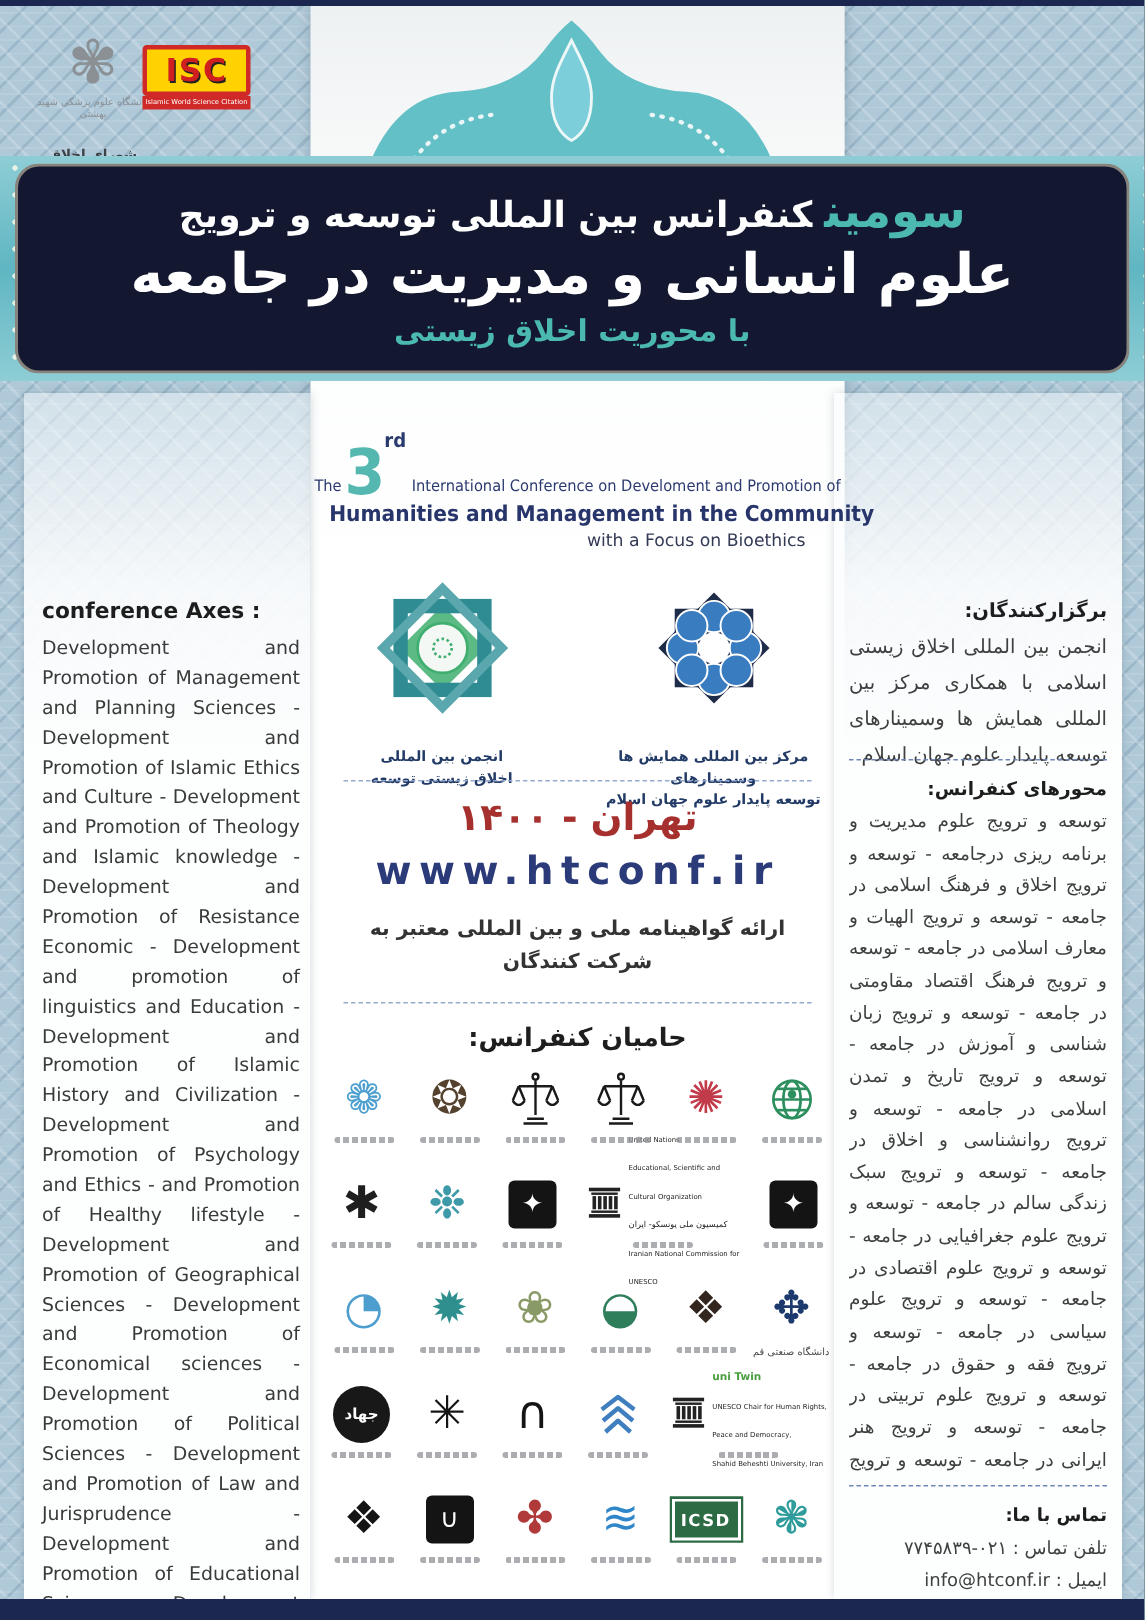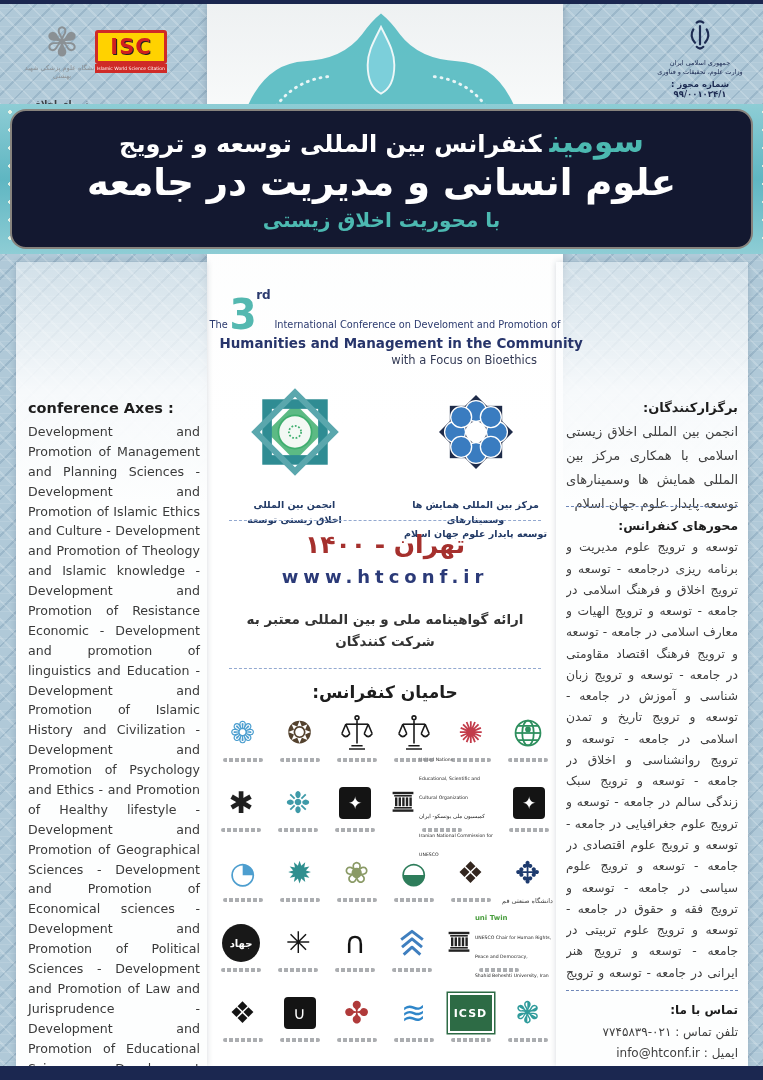--- a/index.html
+++ b/index.html
@@ -68,38 +68,38 @@
 
   
   .org-row{left:217px;top:384px;width:336px;display:flex;justify-content:center;gap:26px;}
   .org-item{width:155px;text-align:center;}
   .org-cap{font-size:9.5px;font-weight:bold;color:#223a66;line-height:1.55;margin-top:14px;direction:rtl;}
 
   .divider{left:229px;width:312px;border-top:1.6px dashed #93a9d0;}
   .d1{top:520px;} .d2{top:668px;}
 
   .city{left:207px;top:530px;width:356px;text-align:center;font-size:25px;font-weight:bold;color:#a5302d;direction:rtl;}
-  .site{left:207px;top:566px;width:356px;text-align:center;font-size:18px;font-weight:bold;color:#2b3a78;letter-spacing:5px;}
+  .site{left:207px;top:566px;width:356px;text-align:center;font-size:26px;font-weight:bold;color:#2b3a78;letter-spacing:5px;}
   .note{left:237px;top:608px;width:296px;text-align:center;font-size:13.5px;font-weight:bold;color:#333;line-height:1.65;direction:rtl;}
 
   .sp-head{left:207px;top:682px;width:356px;text-align:center;font-size:17px;font-weight:bold;color:#1e1e1e;direction:rtl;}
 
   
   .grid{left:213px;top:712px;width:344px;}
   .sp-row{display:flex;justify-content:center;align-items:flex-start;gap:5px;margin-bottom:10px;height:60px;}
   .sp-item{width:52px;display:flex;flex-direction:column;align-items:center;}
   .sp-item.wide{width:112px;}
   .sp-icon{height:42px;display:flex;align-items:center;justify-content:center;}
   .g{font-size:30px;line-height:1;}
   .sqr{width:32px;height:32px;border-radius:4px;display:flex;align-items:center;justify-content:center;}
   .g.w{color:#fff;font-size:17px;}
   .sp-squig{width:40px;height:4px;margin-top:4px;border-radius:2px;opacity:.75;
     background:repeating-linear-gradient(90deg,#8f9296 0 4px,rgba(0,0,0,0) 4px 6px);}
   .sp-cap{font-size:6.5px;color:#444;margin-top:3px;text-align:center;direction:rtl;}
-  .icsd-box{width:46px;height:40px;background:#2d6b45;color:#fff;font-size:11px;font-weight:bold;letter-spacing:1px;
+  .icsd-box{width:46px;height:28px;background:#2d6b45;color:#fff;font-size:11px;font-weight:bold;letter-spacing:1px;
     display:flex;align-items:center;justify-content:center;box-shadow:inset 0 0 0 2px #fff,0 0 0 1.5px #2d6b45;}
   .jahad-c{width:38px;height:38px;border-radius:50%;background:#181818;color:#fff;font-size:10px;font-weight:bold;
     display:flex;align-items:center;justify-content:center;direction:rtl;}
   .un-block{display:flex;align-items:center;gap:4px;}
   .un-txt{text-align:left;color:#222;}
   .un-txt .l{font-size:4.6px;line-height:1.35;}
   .un-txt .fa{font-size:5.5px;direction:rtl;text-align:right;}
   .un-brand{font-size:7px;font-weight:bold;color:#4a9e3f;}
 
   
@@ -138,34 +138,20 @@
   <div class="abs seal-block">
     <div class="seal-glyph">✾</div>
     <div class="seal-cap1">دانشگاه علوم پزشکی شهید بهشتی</div>
     <div class="seal-cap2">شورای اخلاق پزشکی</div>
   </div>
   <div class="abs isc">
     <div class="isc-box">
         <span class="isc-txt">ISC</span>
       </div>
     <div class="isc-strip">Islamic World Science Citation Center</div>
-  </div>
-  <div class="abs gov">
-    <svg width="30" height="36" viewBox="0 0 36 40">
-      <g stroke="#1d2b52" stroke-width="2.6" fill="none" stroke-linecap="round">
-        <path d="M18 8 V30"></path>
-        <path d="M10 12 q-5 8 2 16"></path>
-        <path d="M26 12 q5 8 -2 16"></path>
-        <path d="M14 33 q4 4 8 0"></path>
-        <path d="M14 4 q4 -3 8 0"></path>
-      </g>
-    </svg>
-    <div class="gov-line">جمهوری اسلامی ایران</div>
-    <div class="gov-line">وزارت علوم، تحقیقات و فناوری</div>
-    <div class="gov-permit">شماره مجوز : ۹۹/۰۰۱۰۳۴/۱</div>
   </div>
 
   <div class="abs banner-band">
     <div class="banner">
       <div class="b-l1">
         <span class="accent">سومین</span><span>کنفرانس بین المللی توسعه و ترویج</span>
       </div>
       <div class="b-l2">علوم انسانی و مدیریت در جامعه</div>
       <div class="b-l3">با محوریت اخلاق زیستی</div>
     </div>

